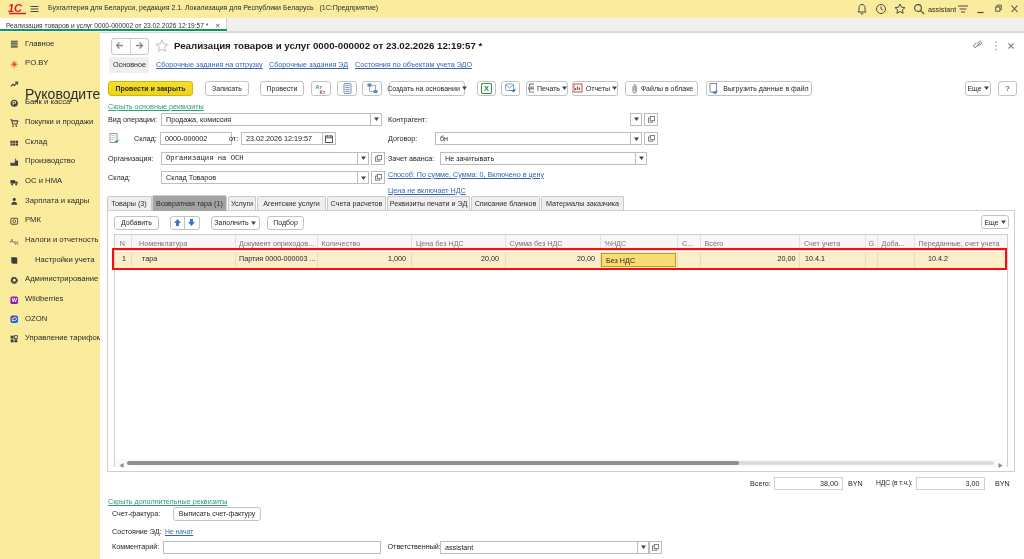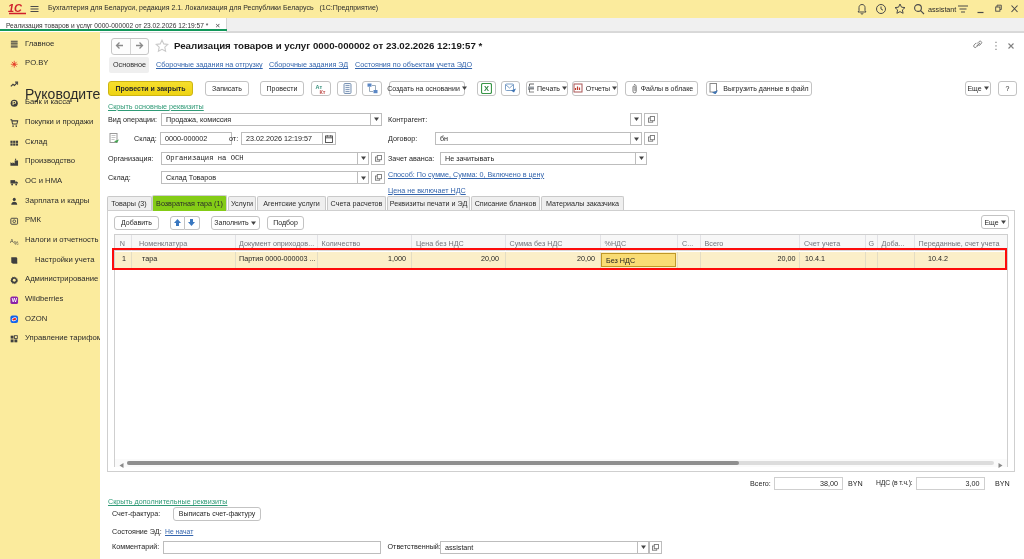--- a/index.html
+++ b/index.html
@@ -353,21 +353,21 @@
       <svg width="5" height="4" style="flex:none;">
         <path d="M0 0.5h5L2.5 4z" fill="#444"></path>
       </svg>
     </div>
 
 <div class="lbl blue" style="left:388px;top:169.5px;">Способ: По сумме, Сумма: 0, Включено в цену</div>
 <div class="lbl blue" style="left:388px;top:185.5px;">Цена не включает НДС</div>
 
 <div class="ab" style="left:107px;top:210px;width:908px;height:262px;border:1px solid #cfcfcf;background:#fff;"></div>
 <div class="tab2" style="left:106.5px;width:45px;">Товары (3)</div>
-<div class="tab2" style="left:152px;top:195px;height:16px;width:75px;background:#84cc16;border-color:#cfcfcf;z-index:3;">Возвратная тара (1)</div>
+<div class="tab2" style="left:152px;top:195px;height:16px;width:75px;background:#a3a3a3;border-color:#cfcfcf;z-index:3;">Возвратная тара (1)</div>
 <div class="tab2" style="left:228px;width:28px;">Услуги</div>
 <div class="tab2" style="left:257px;width:69px;">Агентские услуги</div>
 <div class="tab2" style="left:327px;width:59px;">Счета расчетов</div>
 <div class="tab2" style="left:387px;width:83px;">Реквизиты печати и ЭД</div>
 <div class="tab2" style="left:471px;width:69px;">Списание бланков</div>
 <div class="tab2" style="left:541px;width:83px;">Материалы заказчика</div>
 
 <div class="btn" style="left:114px;top:216px;width:45px;height:13.5px;">Добавить</div>
 <div class="btn" style="left:169.5px;top:216px;width:15px;height:13.5px;border-radius:3px 0 0 3px;">
       <svg width="9" height="9">

